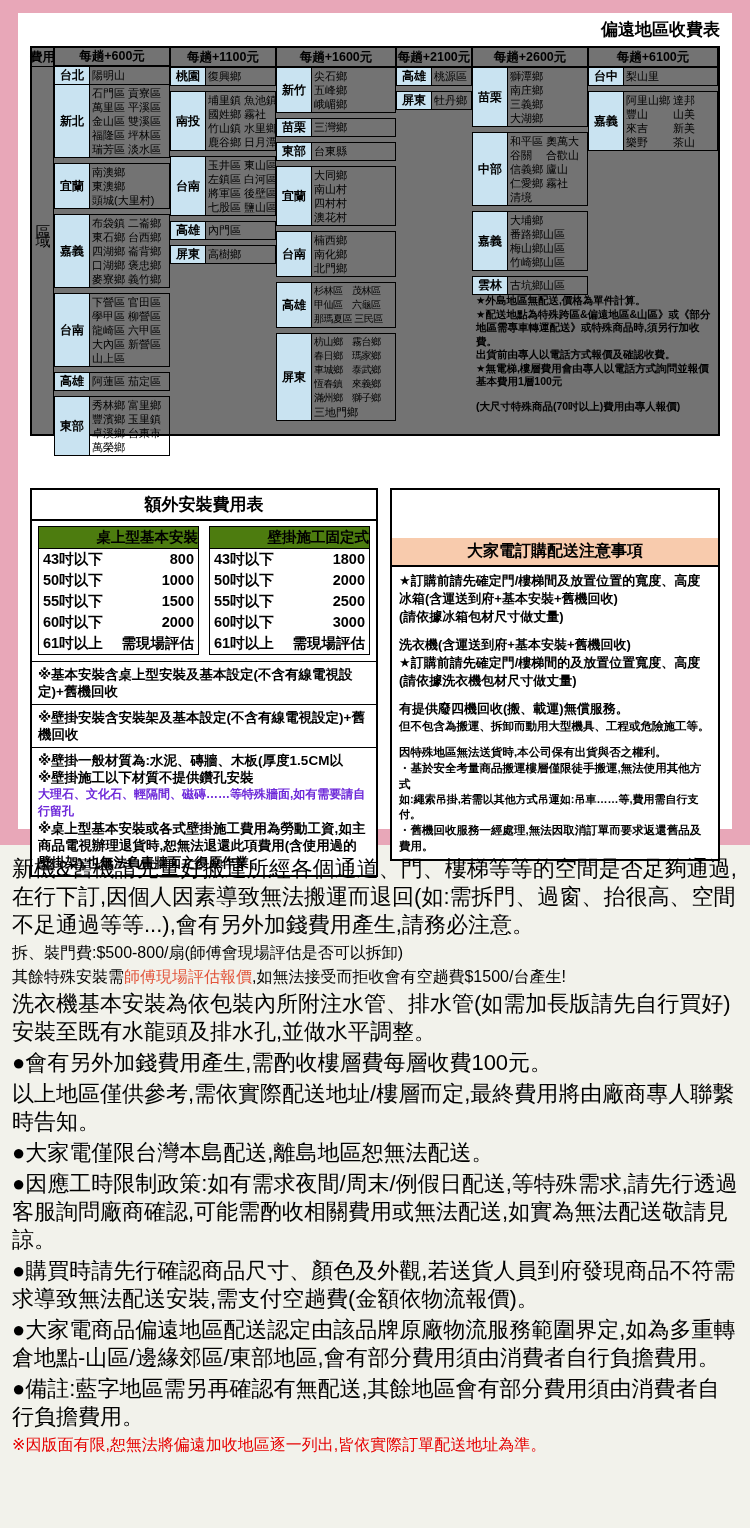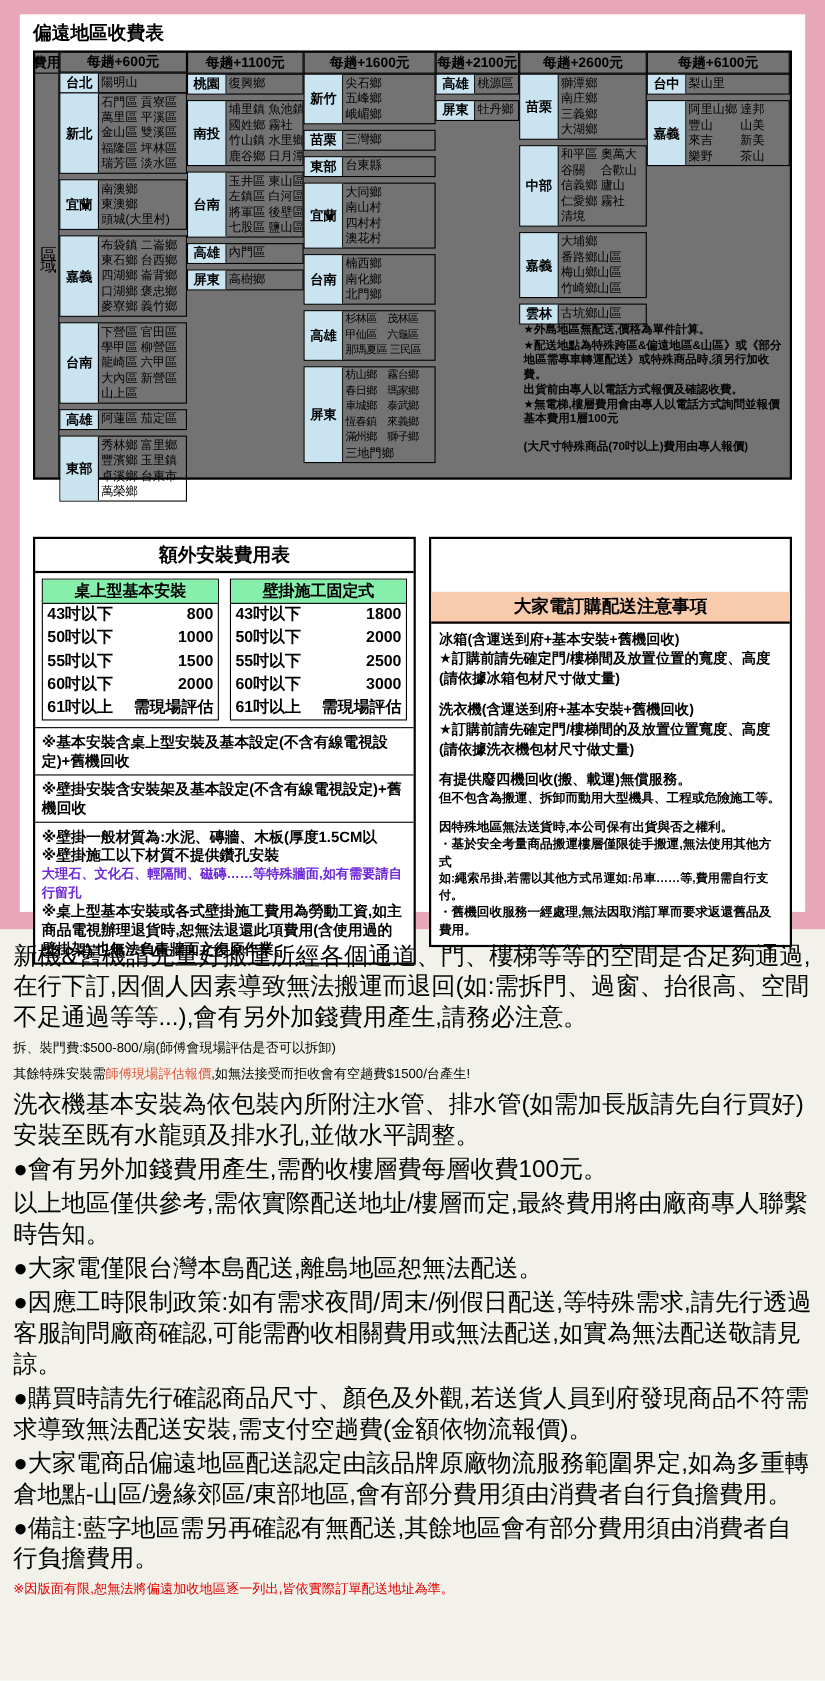--- a/index.html
+++ b/index.html
@@ -3,21 +3,21 @@
 <meta charset="utf-8">
 <style>
   html,body{margin:0;padding:0;background:#fff;}
   body{width:750px;font-family:"Liberation Sans","DejaVu Sans",sans-serif;color:#000;}
   .page{width:750px;height:1528px;overflow:hidden;}
 
   
   .pink-frame{background:#E8A7B8;height:845px;box-sizing:border-box;padding:13px 18px 16px;}
   .panel-inner{background:#fff;height:100%;box-sizing:border-box;padding:2px 12px 0;}
 
-  .fee-title{text-align:left;font-size:17px;font-weight:bold;margin:3px 0 5px;}
+  .fee-title{text-align:right;font-size:17px;font-weight:bold;margin:3px 0 5px;}
 
   .fee-table{position:relative;display:flex;border:2px solid #000;height:390px;box-sizing:border-box;background:#737373;}
   .label-col{width:22px;border-right:1px solid #000;display:flex;flex-direction:column;box-sizing:border-box;}
   .label-col .col-header{border:none;border-bottom:1px solid #000;}
   .axis-label{flex:1;display:flex;align-items:center;justify-content:center;font-size:15px;writing-mode:vertical-rl;text-orientation:upright;letter-spacing:8px;padding-bottom:60px;}
   .fee-cols{display:flex;flex:1;}
   .fee-col{display:flex;flex-direction:column;box-sizing:border-box;border-radius:29px;}
   .col-header{height:19px;box-sizing:border-box;border:1px solid #000;border-top:none;display:flex;align-items:center;justify-content:center;font-weight:bold;font-size:12.5px;white-space:nowrap;}
   .group{display:flex;border:1px solid #000;margin-bottom:5px;box-sizing:border-box;}
   .group.attached{margin-top:-6px;}
@@ -29,38 +29,38 @@
   .fee-notes{position:absolute;left:444px;top:246px;width:240px;font-size:10.5px;font-weight:bold;line-height:13.5px;}
   .fee-note{margin:0;}
   .fee-note-gap{height:11px;}
 
   
   .lower-row{display:flex;gap:12px;margin-top:52px;align-items:flex-start;}
   .install-box{width:348px;box-sizing:border-box;border:2px solid #000;background:#fff;}
   .box-title{text-align:center;font-size:17px;font-weight:bold;padding:3px 0;border-bottom:2px solid #000;}
   .panels{display:flex;gap:10px;padding:5px 6px 6px;}
   .panel{flex:1;border:1px solid #000;box-sizing:border-box;}
-  .panel-header{background:#86efac;text-align:center;font-weight:bold;font-size:14.5px;border-bottom:1px solid #000;padding:1px 0;}
+  .panel-header{background:#4d7c0f;text-align:right;font-weight:bold;font-size:14.5px;border-bottom:1px solid #000;padding:1px 0;}
   .irow{display:flex;justify-content:space-between;font-size:14.5px;font-weight:bold;line-height:21px;padding:0 4px;}
   .inote{border-top:1px solid #000;padding:4px 6px;font-size:13.5px;line-height:17px;font-weight:bold;}
   .inote .red{color:#6d28d9;font-size:12px;}
 
   .notice-box{width:330px;box-sizing:border-box;border:2px solid #000;background:#fff;min-height:300px;}
   .notice-title{text-align:center;font-size:16px;font-weight:bold;background:#F8CBAD;padding:3px 0;border-bottom:2px solid #000;margin-top:48px;}
   .notice-body{padding:5px 7px;}
   .np{font-size:13px;line-height:18px;font-weight:bold;}
   .np.small{font-size:11.5px;line-height:16px;}
   .np.smaller{font-size:11px;line-height:15px;}
   .np.gap{height:10px;}
 
   
   .bottom-section{background:#F2F2EB;height:683px;box-sizing:border-box;padding:10px 12px 0;overflow:hidden;}
   .bp{margin:0 0 3px;}
   .bp.large{font-size:22px;line-height:28px;}
-  .bp.small{font-size:12px;line-height:21px;}
+  .bp.small{font-size:16px;line-height:21px;}
   .seg-red{color:#E60000;}
   .seg-orangered{color:#E2543A;}
 </style>
 </head>
 <body>
 
 <div class="page">
 
   <div class="pink-frame">
     <div class="panel-inner">
@@ -378,22 +378,22 @@
                 <div>※壁掛施工以下材質不提供鑽孔安裝</div>
                 <div class="red">大理石、文化石、輕隔間、磁磚……等特殊牆面,如有需要請自行留孔</div>
                 <div>※桌上型基本安裝或各式壁掛施工費用為勞動工資,如主商品電視辦理退貨時,恕無法退還此項費用(含使用過的壁掛架),也無法負責牆面之復原作業。</div>
               </div>
             </div>
         </div>
 
         <div class="notice-box">
           <div class="notice-title">大家電訂購配送注意事項</div>
           <div class="notice-body" id="notice-body">
+              <div class="np normal">★訂購前請先確定門/樓梯間及放置位置的寬度、高度</div>
               <div class="np normal">冰箱(含運送到府+基本安裝+舊機回收)</div>
-              <div class="np normal">★訂購前請先確定門/樓梯間及放置位置的寬度、高度</div>
               <div class="np normal">(請依據冰箱包材尺寸做丈量)</div>
               <div class="np gap"></div>
               <div class="np normal">洗衣機(含運送到府+基本安裝+舊機回收)</div>
               <div class="np normal">★訂購前請先確定門/樓梯間的及放置位置寬度、高度</div>
               <div class="np normal">(請依據洗衣機包材尺寸做丈量)</div>
               <div class="np gap"></div>
               <div class="np normal">有提供廢四機回收(搬、載運)無償服務。</div>
               <div class="np small">但不包含為搬運、拆卸而動用大型機具、工程或危險施工等。</div>
               <div class="np gap"></div>
               <div class="np small">因特殊地區無法送貨時,本公司保有出貨與否之權利。</div>

